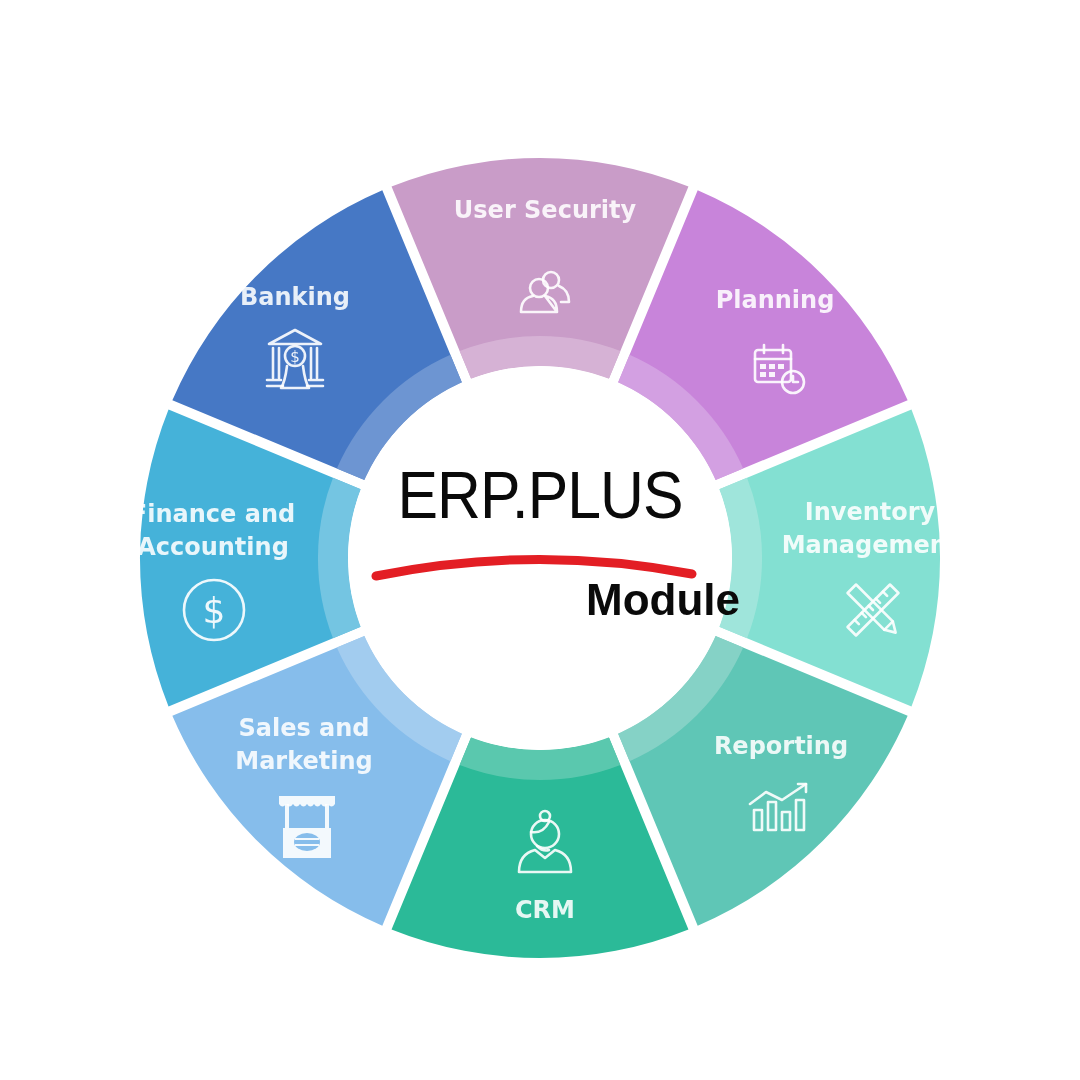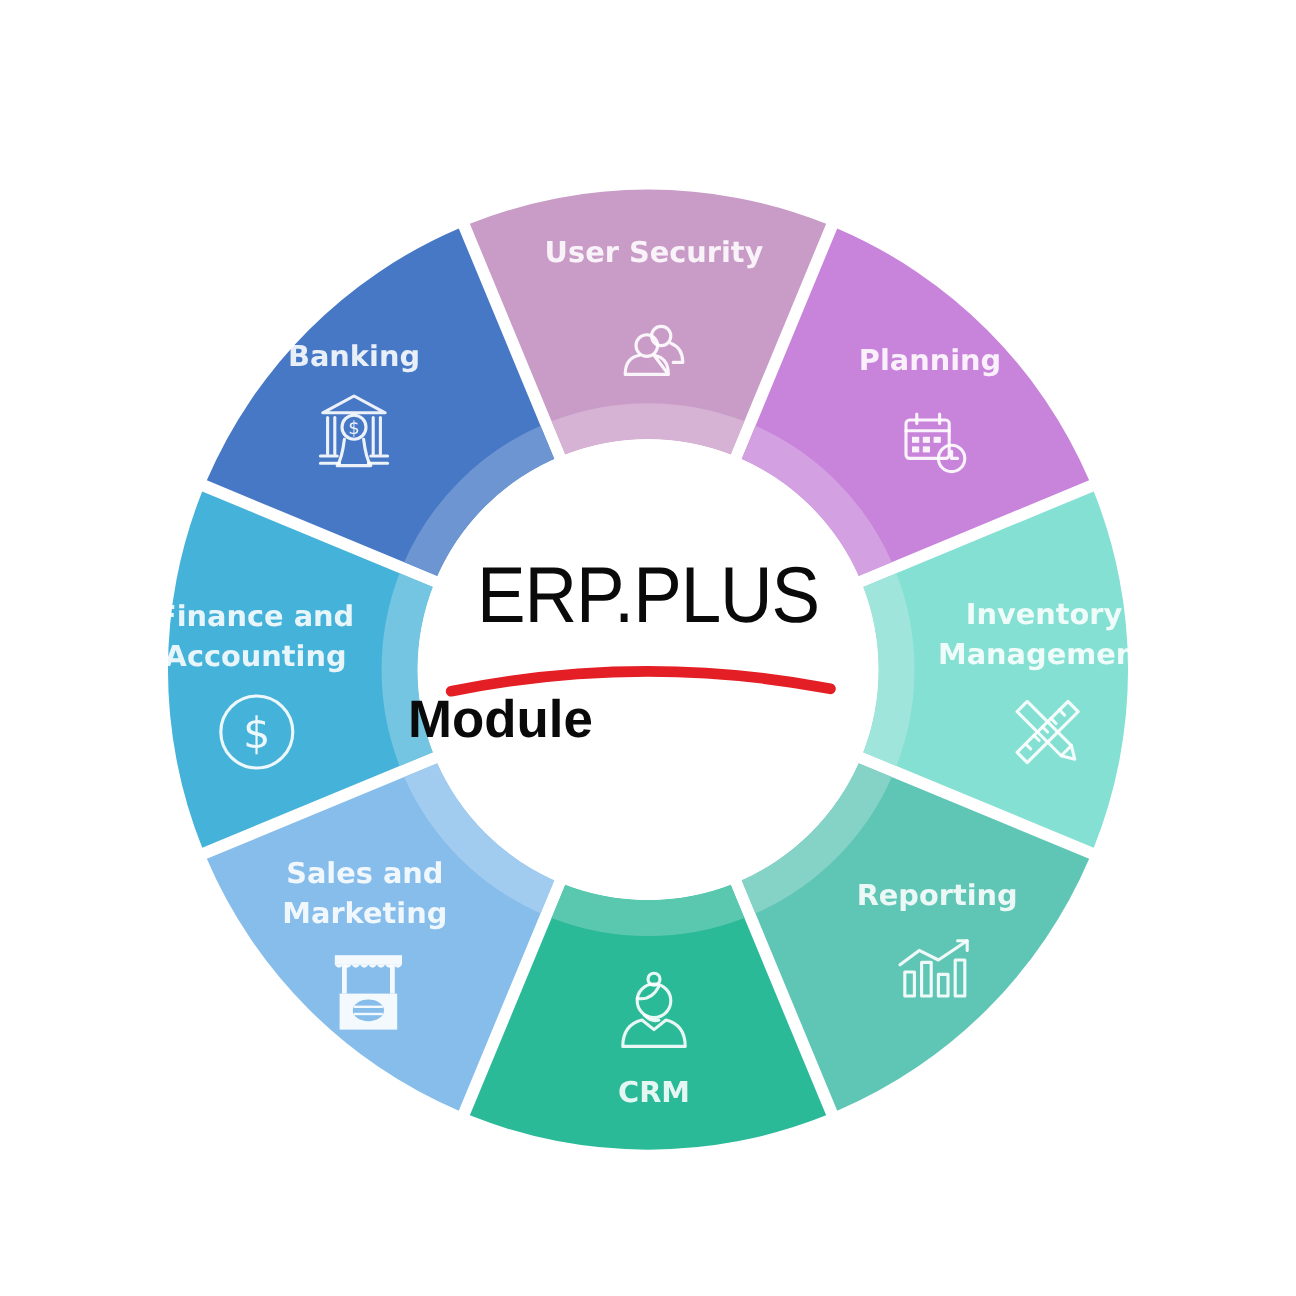--- a/index.html
+++ b/index.html
@@ -6,21 +6,21 @@
     body { width: 1080px; height: 1080px; position: relative; overflow: hidden;
            font-family: "Liberation Sans", "DejaVu Sans", sans-serif; }
     #wheel { position: absolute; left: 0; top: 0; width: 1080px; height: 1080px; }
     .seg-label { font-family: "DejaVu Sans", "Liberation Sans", sans-serif; font-weight: bold;
                  font-size: 24px; fill: rgba(255,255,255,0.88); text-anchor: middle; }
     .icon-stroke { fill: none; stroke: rgba(255,255,255,0.9); stroke-width: 2.6; stroke-linecap: round; stroke-linejoin: round; }
     .icon-fill { fill: rgba(255,255,255,0.9); stroke: none; }
     .center-title { position: absolute; left: 340px; top: 462px; width: 400px; text-align: center;
                     font-family: "Liberation Sans", sans-serif; font-size: 66px; color: #0a0a0a;
                     letter-spacing: -1px; line-height: 1; transform: scaleX(0.92); transform-origin: center; }
-    .center-sub { position: absolute; left: 340px; top: 578px; width: 400px; text-align: left;
+    .center-sub { position: absolute; left: 340px; top: 578px; width: 400px; text-align: right;
                   font-family: "Liberation Sans", sans-serif; font-weight: bold; font-size: 44px; color: #0a0a0a; line-height: 1; }
     .underline { position: absolute; left: 370px; top: 548px; width: 330px; height: 40px; }
   </style>
 </head>
 <body>
 
 <svg id="wheel" viewBox="0 0 1080 1080" xmlns="http://www.w3.org/2000/svg">
   <g id="segments-layer">
       <g>
         <path d="M391.54602471652055 186.53476983365985 A400 400 0 0 1 688.4539752834795 186.53476983365985 L608.8558213515407 378.7017125960075 A192 192 0 0 0 471.1441786484592 378.7017125960075 Z" fill="#c99cc8"></path>

